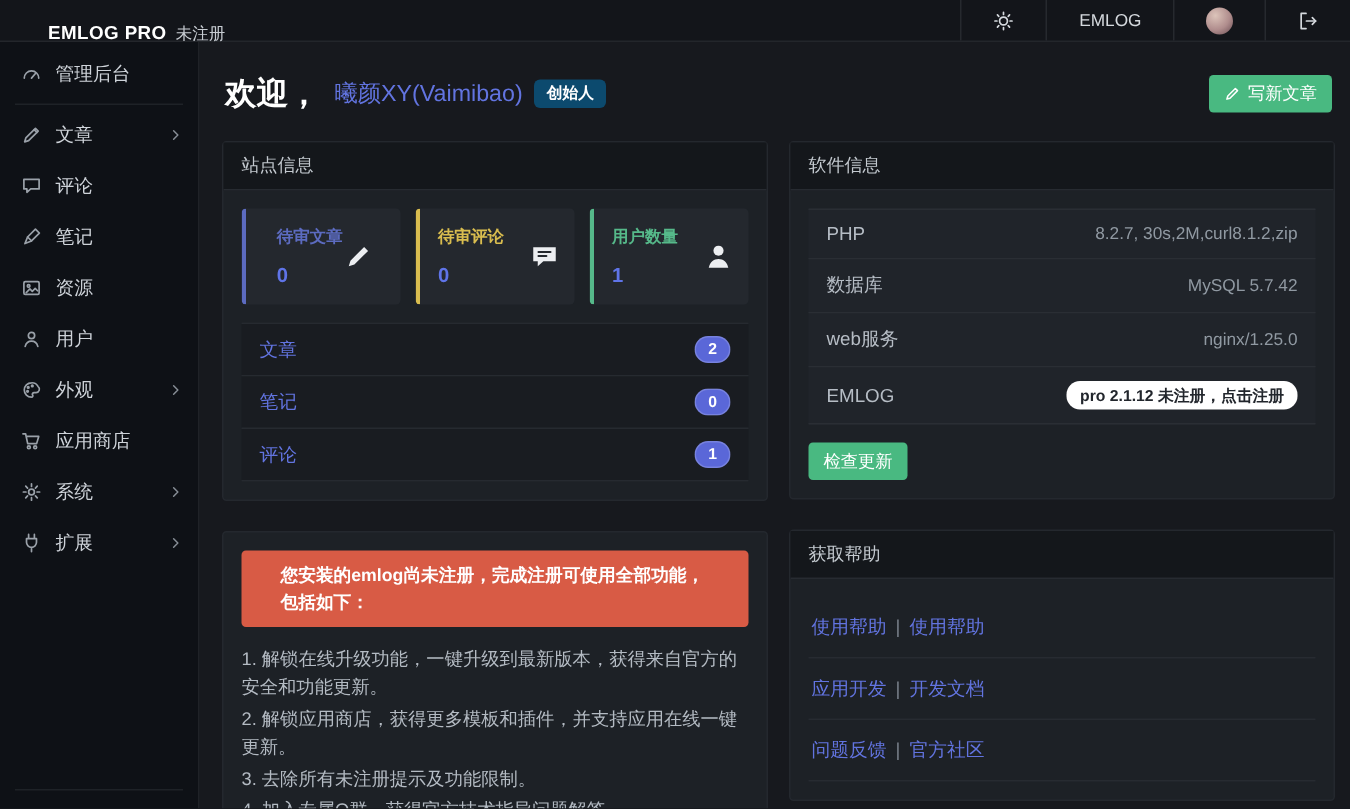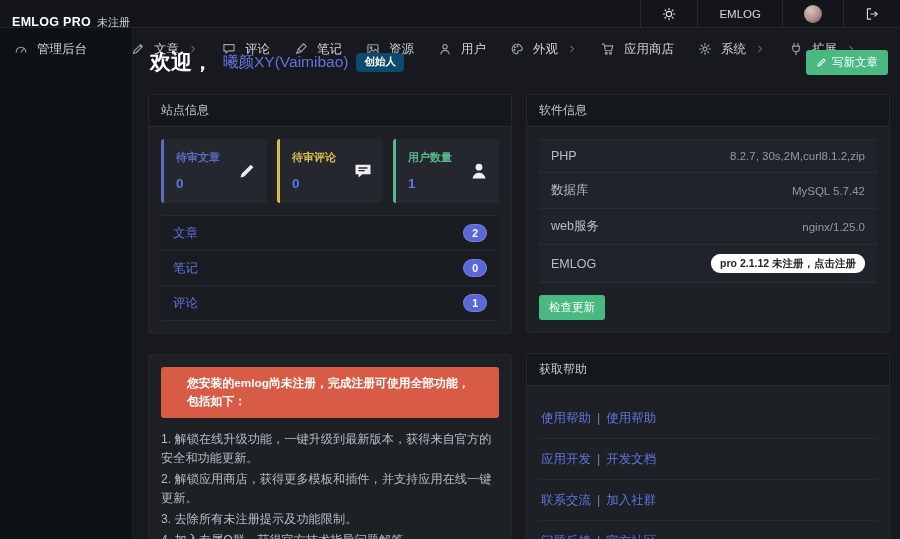--- a/index.html
+++ b/index.html
@@ -11,33 +11,33 @@
   svg.ic { width:14px; height:14px; flex:0 0 auto; }
   svg.ic * { fill:none; stroke:currentColor; stroke-width:1.3; stroke-linecap:round; stroke-linejoin:round; }
   svg.icf { width:20px; height:20px; }
   svg.icf .f { fill:currentColor; stroke:none; }
   svg.icb { width:11px; height:11px; }
   svg.icb * { fill:none; stroke:currentColor; stroke-width:1.5; stroke-linecap:round; stroke-linejoin:round; }
 
   
   .topbar { height:28px; display:flex; align-items:stretch; background:#13151a;
             border-bottom:1px solid #23262b; position:relative; z-index:3; }
-  .brand { width:133px; display:flex; align-items:center; padding-left:12px; gap:6px;margin-top:17px; }
+  .brand { width:133px; display:flex; align-items:center; padding-left:32px; gap:6px;margin-top:17px; }
   .brand b { font-size:12.5px; color:#ffffff; letter-spacing:.3px; white-space:nowrap; }
   .brand span { font-size:11px; color:#c7ccd2; white-space:nowrap; }
   .topbar-right { margin-left:auto; display:flex; }
   .top-item { display:flex; align-items:center; justify-content:center; padding:0 21px;
               border-left:1px solid #26292e; color:#d5d9de; font-size:11.5px; cursor:pointer; }
   .avatar { width:18px; height:18px; border-radius:50%;
             background:radial-gradient(circle at 35% 30%, #dcc4ba, #b08d8d 55%, #6e5157 95%); }
 
   
   .sidebar { position:absolute; top:28px; left:0; bottom:0; width:133px;
              background:#0e1116; border-right:1px solid #1f2227;
-             display:flex; flex-direction:row; padding-top:4px; }
+             display:flex; flex-direction:column; padding-top:4px; }
   .nav-item { height:34px; display:flex; align-items:center; gap:9px;
               padding:0 10px 0 14px; color:#ced3d9; font-size:12.5px; cursor:pointer; white-space:nowrap; }
   .nav-item svg { color:#9aa1a9; }
   .nav-item .chev { margin-left:auto; color:#868d95; width:10px; height:10px; }
   .nav-sep { height:1px; background:#1e2227; margin:3px 10px; }
   .nav-sep.bottom { margin-top:auto; margin-bottom:12px; }
 
   
   .main { position:absolute; top:28px; left:134px; right:0; bottom:0;
           padding:14px 10px 0 14px; overflow:hidden; }
@@ -229,21 +229,21 @@
   </div>
 
   <div class="cols">
 
     <div>
 
       <div class="panel">
         <div class="panel-h">站点信息</div>
         <div class="panel-b">
           <div class="stats">
-            <div class="stat" style="border-left-color: rgb(92, 107, 192);">
+            <div class="stat" style="border-left-color: rgb(92, 107, 192); justify-content: center;">
               <div>
                 <div class="lbl" style="color: rgb(92, 107, 192);">待审文章</div>
                 <div class="val" style="color: rgb(95, 116, 232);">0</div>
               </div>
               <svg class="icf icn" viewBox="0 0 16 16">
                 <path class="f" d="M2.8 13.2l.9-3 7.3-7.3 2.1 2.1-7.3 7.3-3 .9z"></path>
               </svg>
             </div>
             <div class="stat" style="border-left-color: rgb(217, 189, 79);">
               <div>
@@ -329,22 +329,19 @@
       <div class="panel">
         <div class="panel-h">获取帮助</div>
         <div class="panel-b">
           <div class="help-row">
             <a class="link" style="color: rgb(98, 116, 224); font-family: Liberation Serif, serif;">使用帮助</a><span class="help-sep">|</span><a class="link" style="color: rgb(98, 116, 224);">使用帮助</a>
           </div>
           <div class="help-row">
             <a class="link" style="color: rgb(98, 116, 224);">应用开发</a><span class="help-sep">|</span><a class="link" style="color: rgb(98, 116, 224);">开发文档</a>
           </div>
           <div class="help-row">
-            <a class="link" style="color: rgb(98, 116, 224);">联系交流</a><span class="help-sep">|</span><a class="link" style="color: rgb(98, 116, 224);">加入社群</a>
-          </div>
-          <div class="help-row">
             <a class="link" style="color: rgb(98, 116, 224);">问题反馈</a><span class="help-sep">|</span><a class="link" style="color: rgb(98, 116, 224);">官方社区</a>
           </div>
         </div>
       </div>
     </div>
   </div>
 </div>
 
 </body></html>

